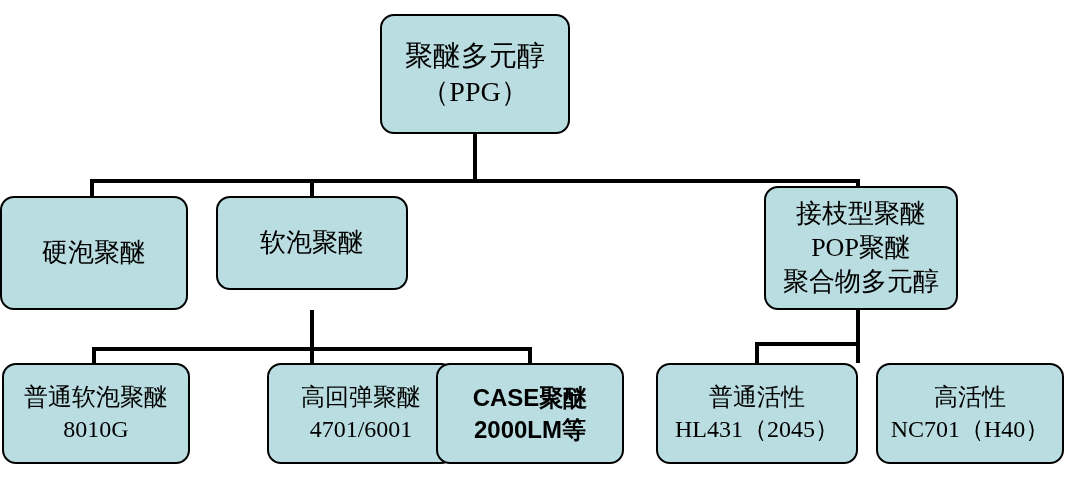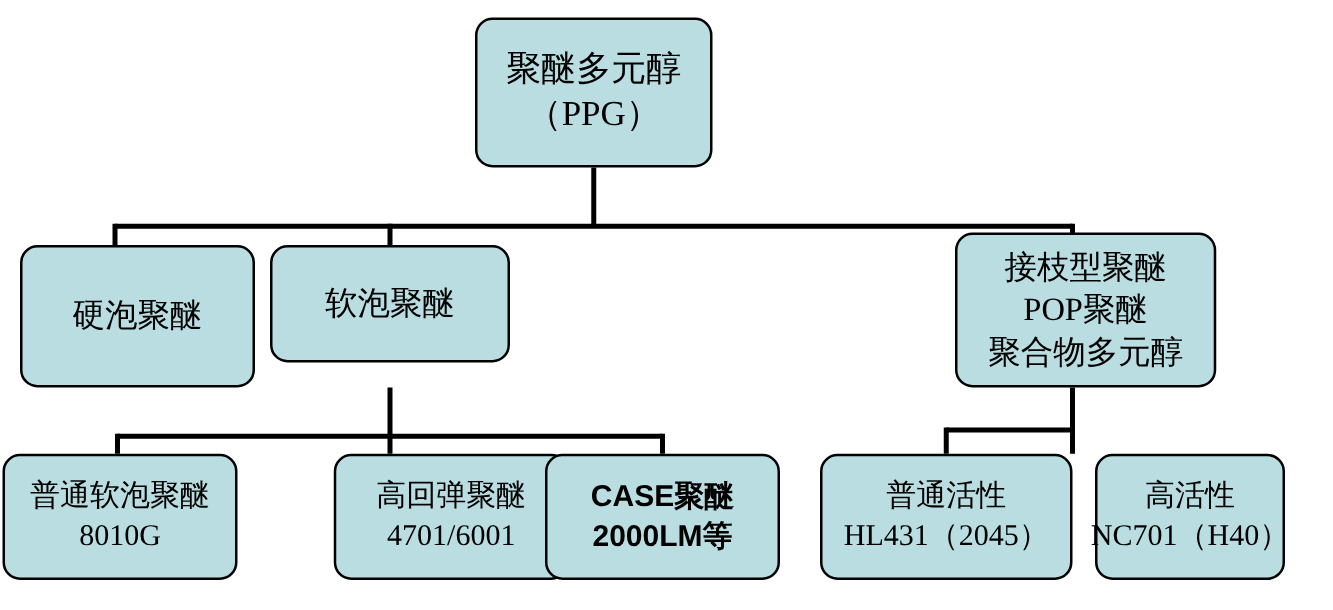--- a/index.html
+++ b/index.html
@@ -43,28 +43,28 @@
   }
   .fs-root { font-size: 28px; }
   .fs-l2   { font-size: 26px; }
   .fs-l3   { font-size: 24px; }
   .sans-bold {
     font-family: "Liberation Sans", sans-serif;
     font-weight: bold;
   }
   
   #node-root        { left: 380px; top: 14px;  width: 190px; height: 120px; }
-  #node-rigid       { left: 16px;   top: 196px; width: 188px; height: 114px; }
+  #node-rigid       { left: 0;   top: 196px; width: 188px; height: 114px; }
   #node-flexible    { left: 216px; top: 196px; width: 192px; height: 94px; }
-  #node-pop         { left: 764px; top: 186px; width: 209px; height: 124px; }
+  #node-pop         { left: 764px; top: 186px; width: 194px; height: 124px; }
   #node-ord-flex    { left: 2px;   top: 363px; width: 188px; height: 101px; text-align: right; }
   #node-high-res    { left: 226px; top: 363px; width: 188px; height: 101px; margin-left: 41px; }
   #node-case        { left: 436px; top: 363px; width: 188px; height: 101px; }
   #node-ord-act     { left: 656px; top: 363px; width: 202px; height: 101px; }
-  #node-high-act    { left: 876px; top: 363px; width: 152px; height: 101px; }
+  #node-high-act    { left: 876px; top: 363px; width: 188px; height: 101px; }
 </style>
 </head>
 <body>
 
 <div id="canvas">
 
   <svg id="connectors" viewBox="0 0 1066 488" xmlns="http://www.w3.org/2000/svg">
     <g stroke="#000000" stroke-width="4" fill="none">
 
       <line x1="475" y1="134" x2="475" y2="181"></line>

